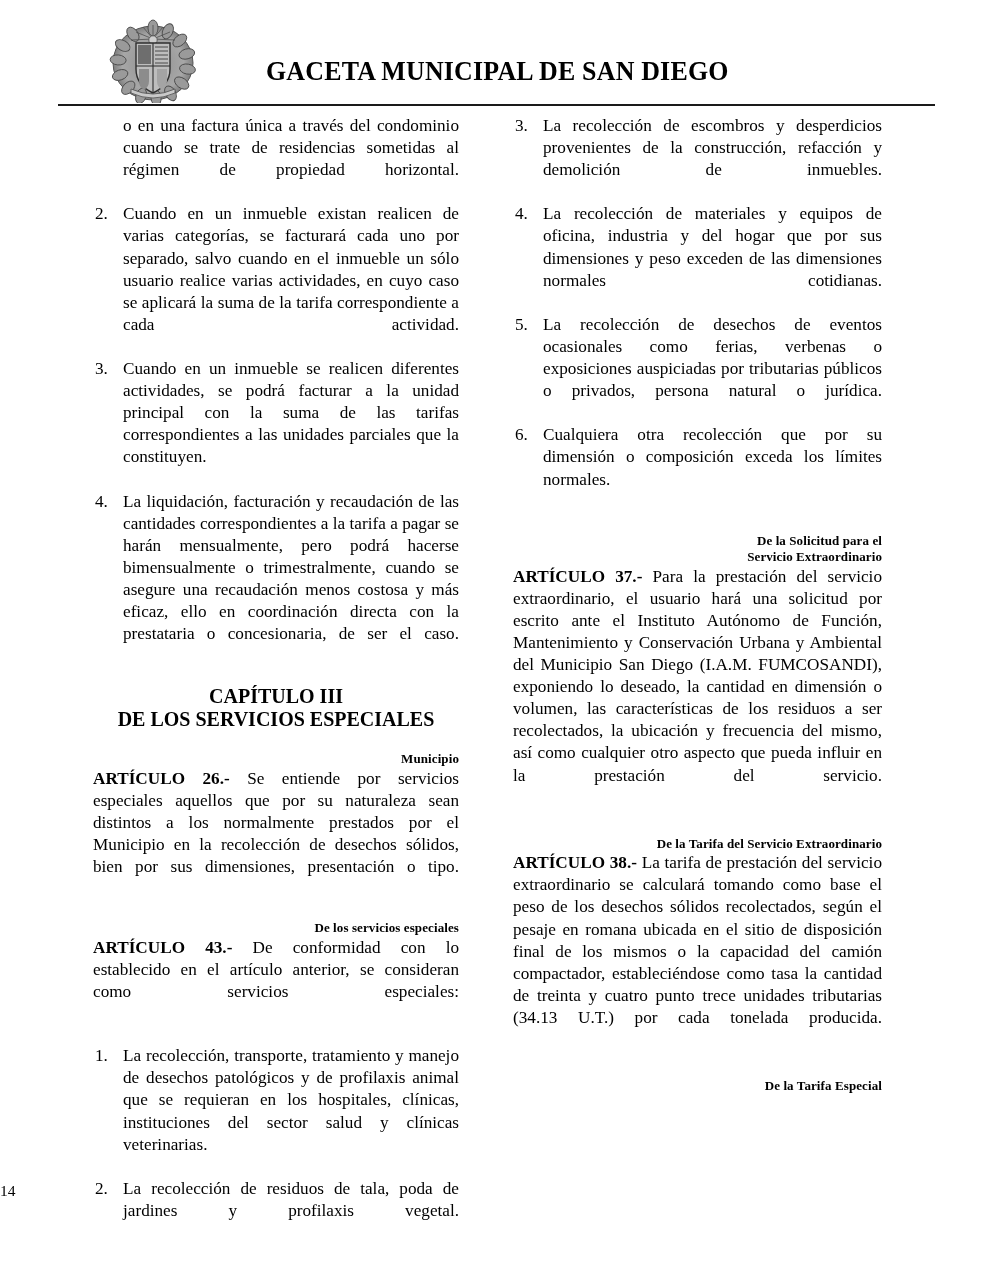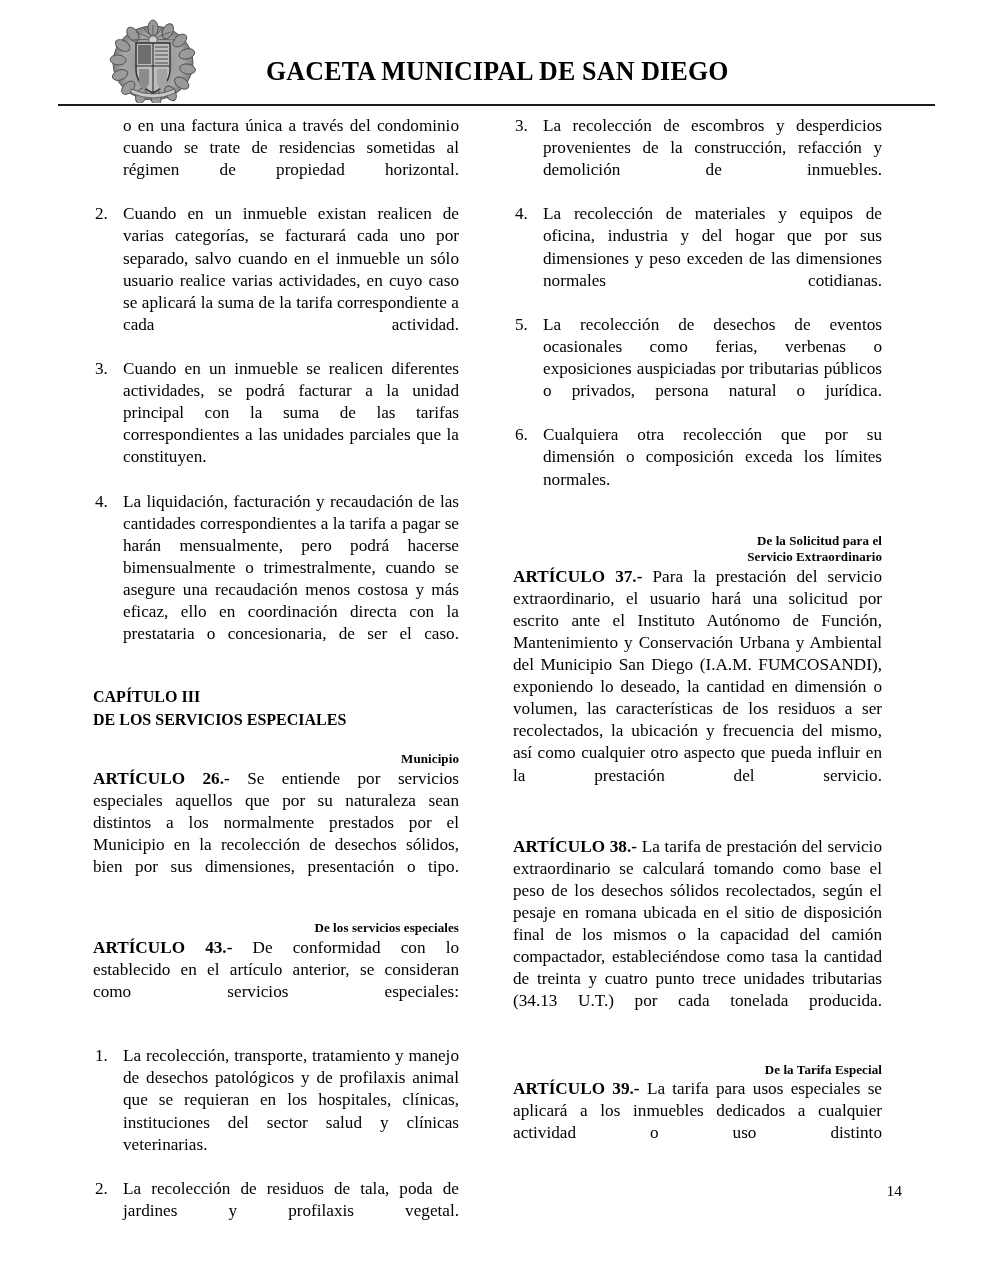--- a/index.html
+++ b/index.html
@@ -93,22 +93,23 @@
     text-align: justify;
   }
   .cont::after {
     content: "";
     display: inline-block;
     width: 100%;
   }
 
   
   .chapter {
+    text-align: center;
     font-weight: bold;
-    font-size: 16px;
+    font-size: 20px;
     line-height: 23px;
     margin-top: 18px;
   }
 
   
   .caption {
     text-align: right;
     font-weight: bold;
     font-size: 13px;
     line-height: 16.5px;
@@ -128,21 +129,21 @@
   }
   .gap-md { height: 20px; }
   .gap-lg { height: 27px; }
 
   
   .page-number {
     position: absolute;
     left: 0;
     top: 1182px;
     width: 902px;
-    text-align: right;
+    text-align: left;
     font-size: 15.5px;
   }
 </style>
 </head>
 <body>
 
 <div class="masthead">
 
   <div class="crest">
     <svg viewBox="0 0 100 84" width="100" height="84" aria-hidden="true">
@@ -287,26 +288,24 @@
   <div class="caption">
     <div>De la Solicitud para el</div>
     <div>Servicio Extraordinario</div>
   </div>
   <div class="article-body">
     <span class="art-label">ARTÍCULO 37.-</span><span>  Para la prestación del servicio extraordinario, el usuario hará una solicitud por escrito ante el Instituto Autónomo de Función, Mantenimiento y Conservación Urbana y Ambiental del Municipio San Diego (I.A.M. FUMCOSANDI), exponiendo lo deseado, la cantidad en dimensión o volumen, las características de los residuos a ser recolectados, la ubicación y frecuencia del mismo, así como cualquier otro aspecto que pueda influir en la prestación del servicio.</span>
   </div>
 
   <div class="gap-lg"></div>
 
+  <div class="caption">De la Tarifa del Servicio Extraordinario</div>
   <div class="article-body">
     <span class="art-label">ARTÍCULO 38.-</span><span> La tarifa de prestación del servicio extraordinario se calculará tomando como base el peso de los desechos sólidos recolectados, según el pesaje en romana ubicada en el sitio de disposición final de los mismos o la capacidad del camión compactador, estableciéndose como tasa la cantidad de treinta y cuatro punto trece unidades tributarias (34.13 U.T.) por cada tonelada producida.</span>
   </div>
 
   <div class="gap-lg"></div>
 
   <div class="caption">De la Tarifa Especial</div>
-  <div class="article-body">
-    <span class="art-label">ARTÍCULO 39.-</span><span> La tarifa para usos especiales se aplicará a los inmuebles dedicados a cualquier actividad o uso distinto</span>
-  </div>
 
 </div>
 
 <div class="page-number">14</div>
 
 </body></html>

